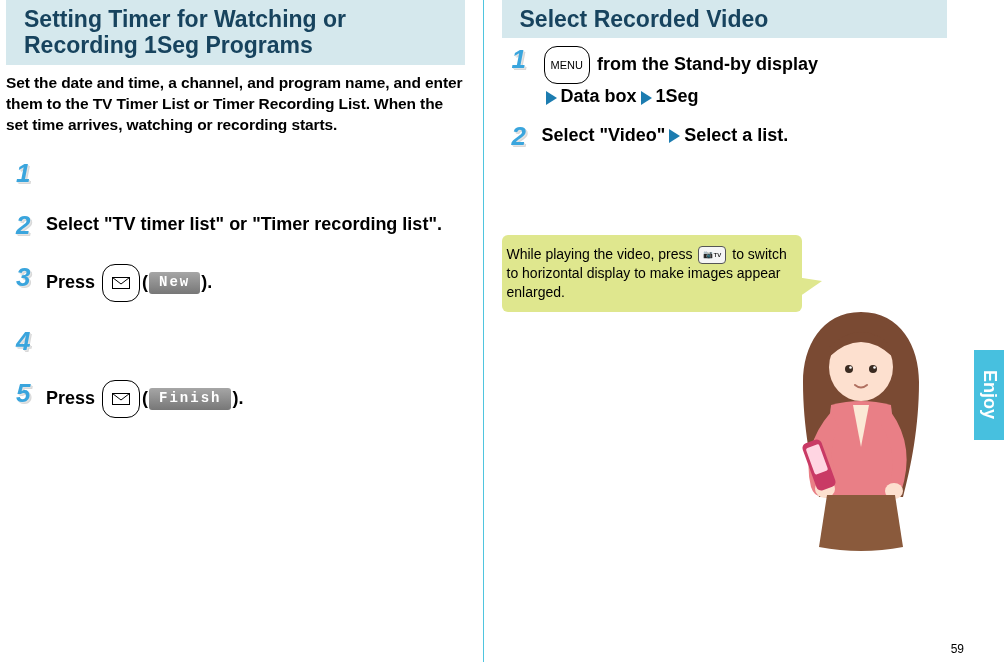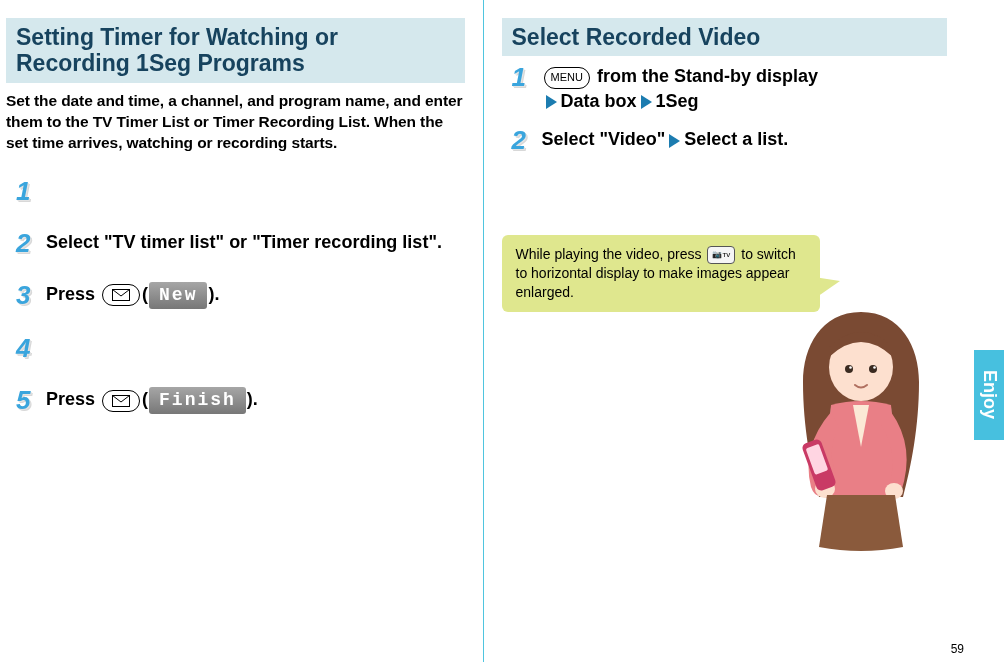--- a/index.html
+++ b/index.html
@@ -26,23 +26,23 @@
   .col-right {
     border-left: 1px solid #4fc5df;
     padding-left: 18px;
     position: relative;
   }
   .section-title {
     background: #d5e8ed;
     color: #17435e;
     font-size: 23px;
     font-weight: bold;
-    padding: 6px 10px;
+    padding: 6px 18px;
     line-height: 1.15;
-    margin: 18px 0 8px 0;
+    margin: 0 0 8px 0;
   }
   .intro {
     font-size: 15.5px;
     font-weight: bold;
     line-height: 1.35;
     margin: 4px 0 24px 0;
     letter-spacing: -0.1px;
   }
   .step {
     display: flex;
@@ -73,49 +73,49 @@
     margin: 0 4px -1px 4px;
     vertical-align: middle;
   }
   .key {
     display: inline-flex;
     align-items: center;
     justify-content: center;
     border: 1.5px solid #000;
     border-radius: 13px;
     min-width: 46px;
-    height: 22px;
+    height: 38px;
     font-size: 11px;
     font-weight: normal;
     padding: 0 6px;
     vertical-align: middle;
     margin: 0 2px;
     box-sizing: border-box;
   }
   .key.mail {
     min-width: 38px;
   }
   .key svg { width: 18px; height: 12px; }
   .pillbtn {
     display: inline-block;
     background: linear-gradient(#a6a6a6, #777);
     color: #fff;
     font-family: 'Courier New', monospace;
     font-weight: bold;
     letter-spacing: 2px;
-    font-size: 18px;
+    font-size: 14px;
     padding: 1px 10px 2px 10px;
     border-radius: 3px;
     margin: 0 1px;
     vertical-align: middle;
   }
   .tip {
     background: #dfe78e;
     border-radius: 6px;
-    padding: 10px 14px;
+    padding: 10px 5px;
     font-size: 14px;
     width: 290px;
     line-height: 1.35;
     position: absolute;
     top: 235px;
     left: 18px;
   }
   .tip .tv-key {
     display: inline-flex;
     align-items: center;

